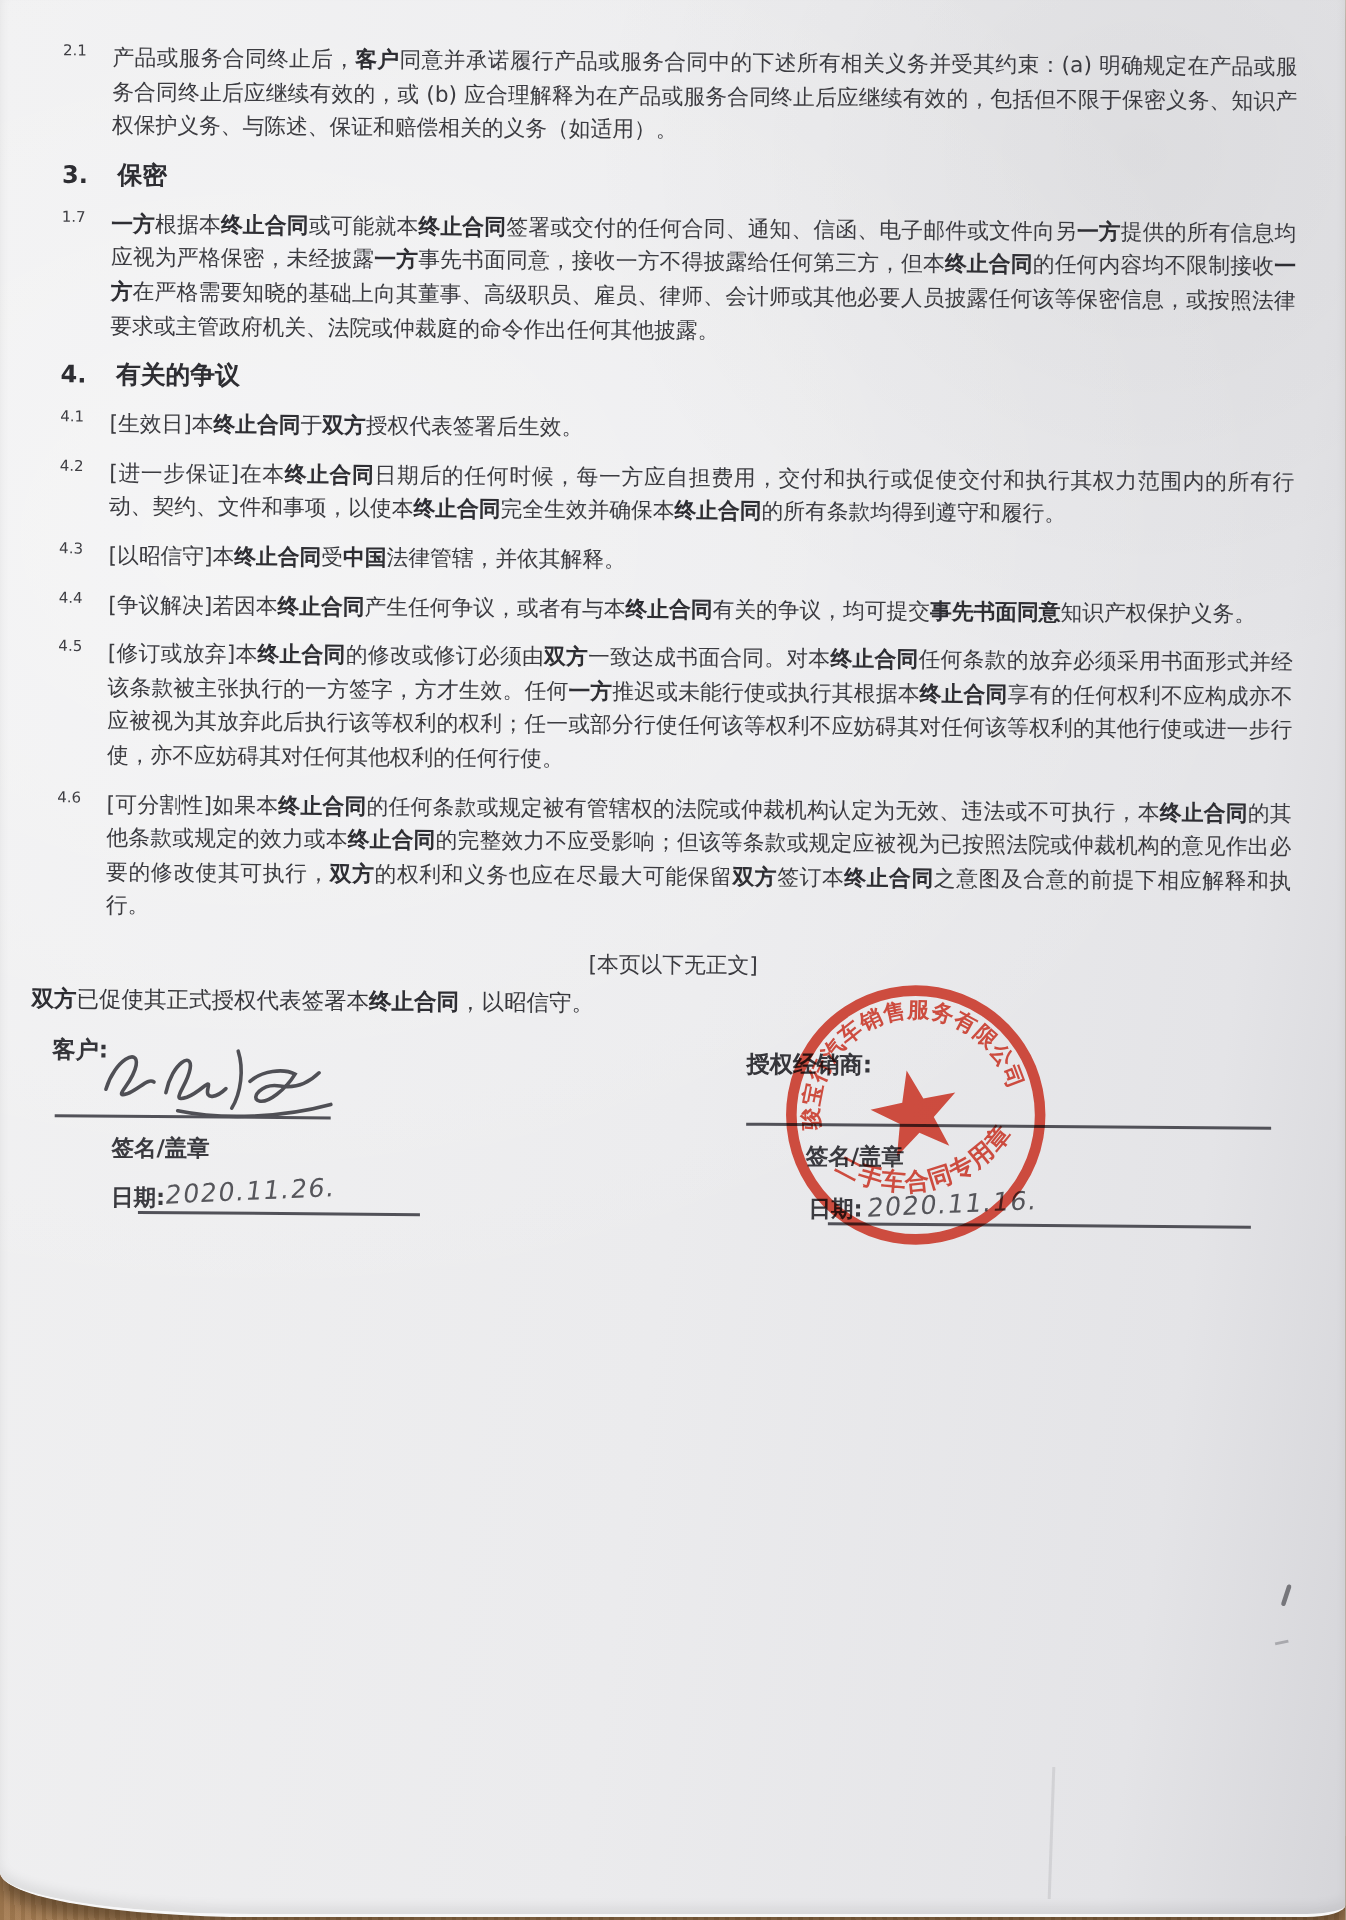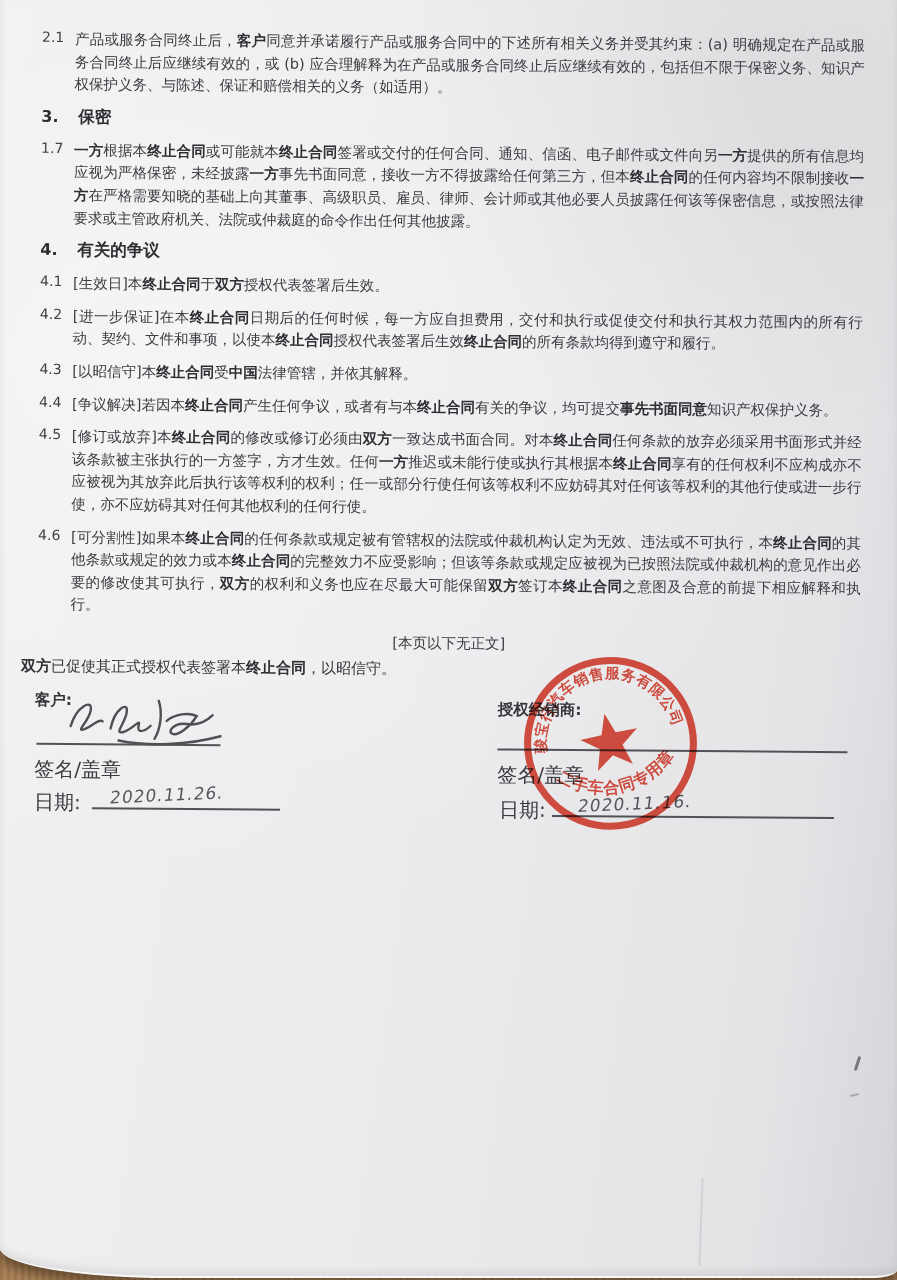--- a/index.html
+++ b/index.html
@@ -29,35 +29,35 @@
     box-shadow:0 8px 10px rgba(50,33,15,.5), inset 0 -5px 7px rgba(0,0,0,.07);
     border-bottom:2px solid #f7f7f8;
   }
   .doc{
     position:absolute;left:0;top:0;width:897px;height:1276px;
     transform:rotate(.45deg);transform-origin:60px 40px;
     color:#3b3b40;
   }
   .content{padding:28px 32px 0 42px;}
   .clause{display:flex;margin-bottom:10px;}
-  .clause .num{flex:0 0 33px;font-size:14px;color:#3f3f44;padding-top:1px;}
+  .clause .num{flex:0 0 33px;font-size:10px;color:#3f3f44;padding-top:1px;}
   .clause .body{margin:0;flex:1;font-size:14.5px;line-height:22.6px;text-align:justify;color:#3b3b40;}
   .clause b{font-weight:700;color:#2e2e33;}
   .clause.heading{margin:9px 0 11px;}
   .clause.heading .num{flex-basis:37px;font-size:16px;font-weight:700;color:#2d2d32;}
   .clause.heading .body{font-size:16.5px;font-weight:700;color:#2d2d32;line-height:22px;text-align:left;}
   .page-note{text-align:center;font-size:14.5px;margin:15px 0 7px;color:#3b3b40;}
   .closing{font-size:15px;margin:0 0 0 -16px;color:#37373c;}
   .closing b{color:#2e2e33;}
 
   
   .sig-section{position:absolute;left:38px;top:686px;width:830px;height:190px;}
   .sig-label{position:absolute;font-size:15.5px;font-weight:600;color:#35353a;}
   .sig-line{position:absolute;border-bottom:2px solid #515158;}
-  .small-label{position:absolute;font-size:20px;font-weight:400;color:#3a3a3f;}
+  .small-label{position:absolute;font-size:15px;font-weight:700;color:#3a3a3f;margin-left:40px;}
   .handwriting{
     position:absolute;font-size:17px;color:#45454b;letter-spacing:1px;
     transform:rotate(-3deg) skewX(-10deg);white-space:nowrap;opacity:.9;
   }
   .sig-scribble{position:absolute;left:28px;top:4px;}
   .stamp{position:absolute;left:487px;top:-38px;width:182px;height:182px;
     mix-blend-mode:multiply;opacity:.88;transform:rotate(-12deg);}
   .stamp text{font-family:"DejaVu Sans","Liberation Sans",sans-serif;font-weight:700;}
 
   
@@ -90,21 +90,21 @@
           <div class="clause heading">
             <span class="num">4.</span>
             <p class="body"><b>有关的争议</b></p>
           </div>
           <div class="clause">
             <span class="num">4.1</span>
             <p class="body"><span>[生效日]本</span><b>终止合同</b><span>于</span><b>双方</b><span>授权代表签署后生效。</span></p>
           </div>
           <div class="clause">
             <span class="num">4.2</span>
-            <p class="body"><span>[进一步保证]在本</span><b>终止合同</b><span>日期后的任何时候，每一方应自担费用，交付和执行或促使交付和执行其权力范围内的所有行动、契约、文件和事项，以使本</span><b>终止合同</b><span>授权代表签署后生效</span><b>终止合同</b><span>的所有条款均得到遵守和履行。</span></p>
+            <p class="body"><span>[进一步保证]在本</span><b>终止合同</b><span>日期后的任何时候，每一方应自担费用，交付和执行或促使交付和执行其权力范围内的所有行动、契约、文件和事项，以使本</span><b>终止合同</b><span>完全生效并确保本</span><b>终止合同</b><span>的所有条款均得到遵守和履行。</span></p>
           </div>
           <div class="clause">
             <span class="num">4.3</span>
             <p class="body"><span>[以昭信守]本</span><b>终止合同</b><span>受</span><b>中国</b><span>法律管辖，并依其解释。</span></p>
           </div>
           <div class="clause">
             <span class="num">4.4</span>
             <p class="body"><span>[争议解决]若因本</span><b>终止合同</b><span>产生任何争议，或者有与本</span><b>终止合同</b><span>有关的争议，均可提交</span><b>事先书面同意</b><span>知识产权保护义务。</span></p>
           </div>
           <div class="clause">

